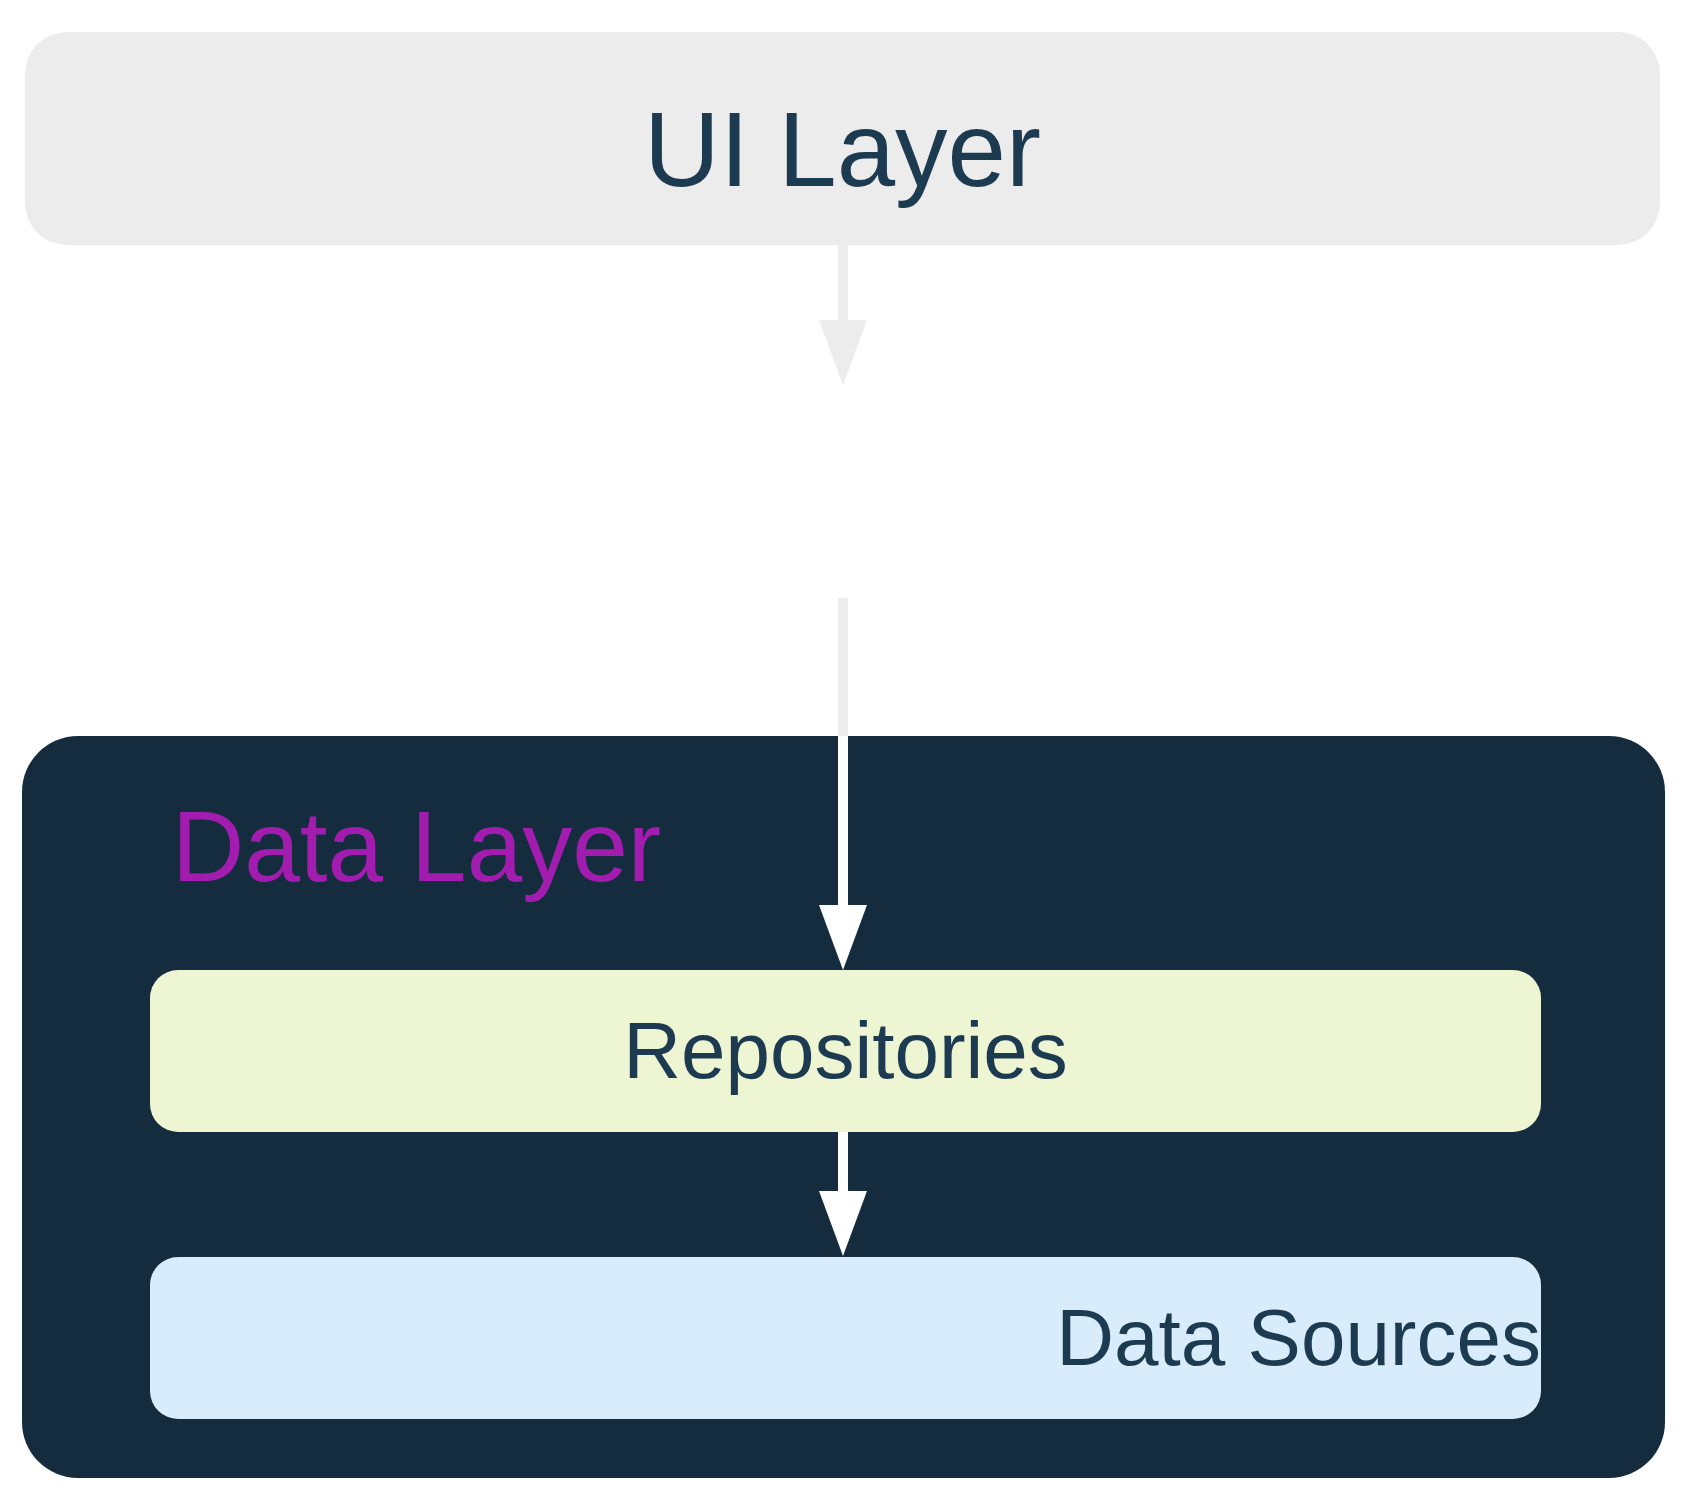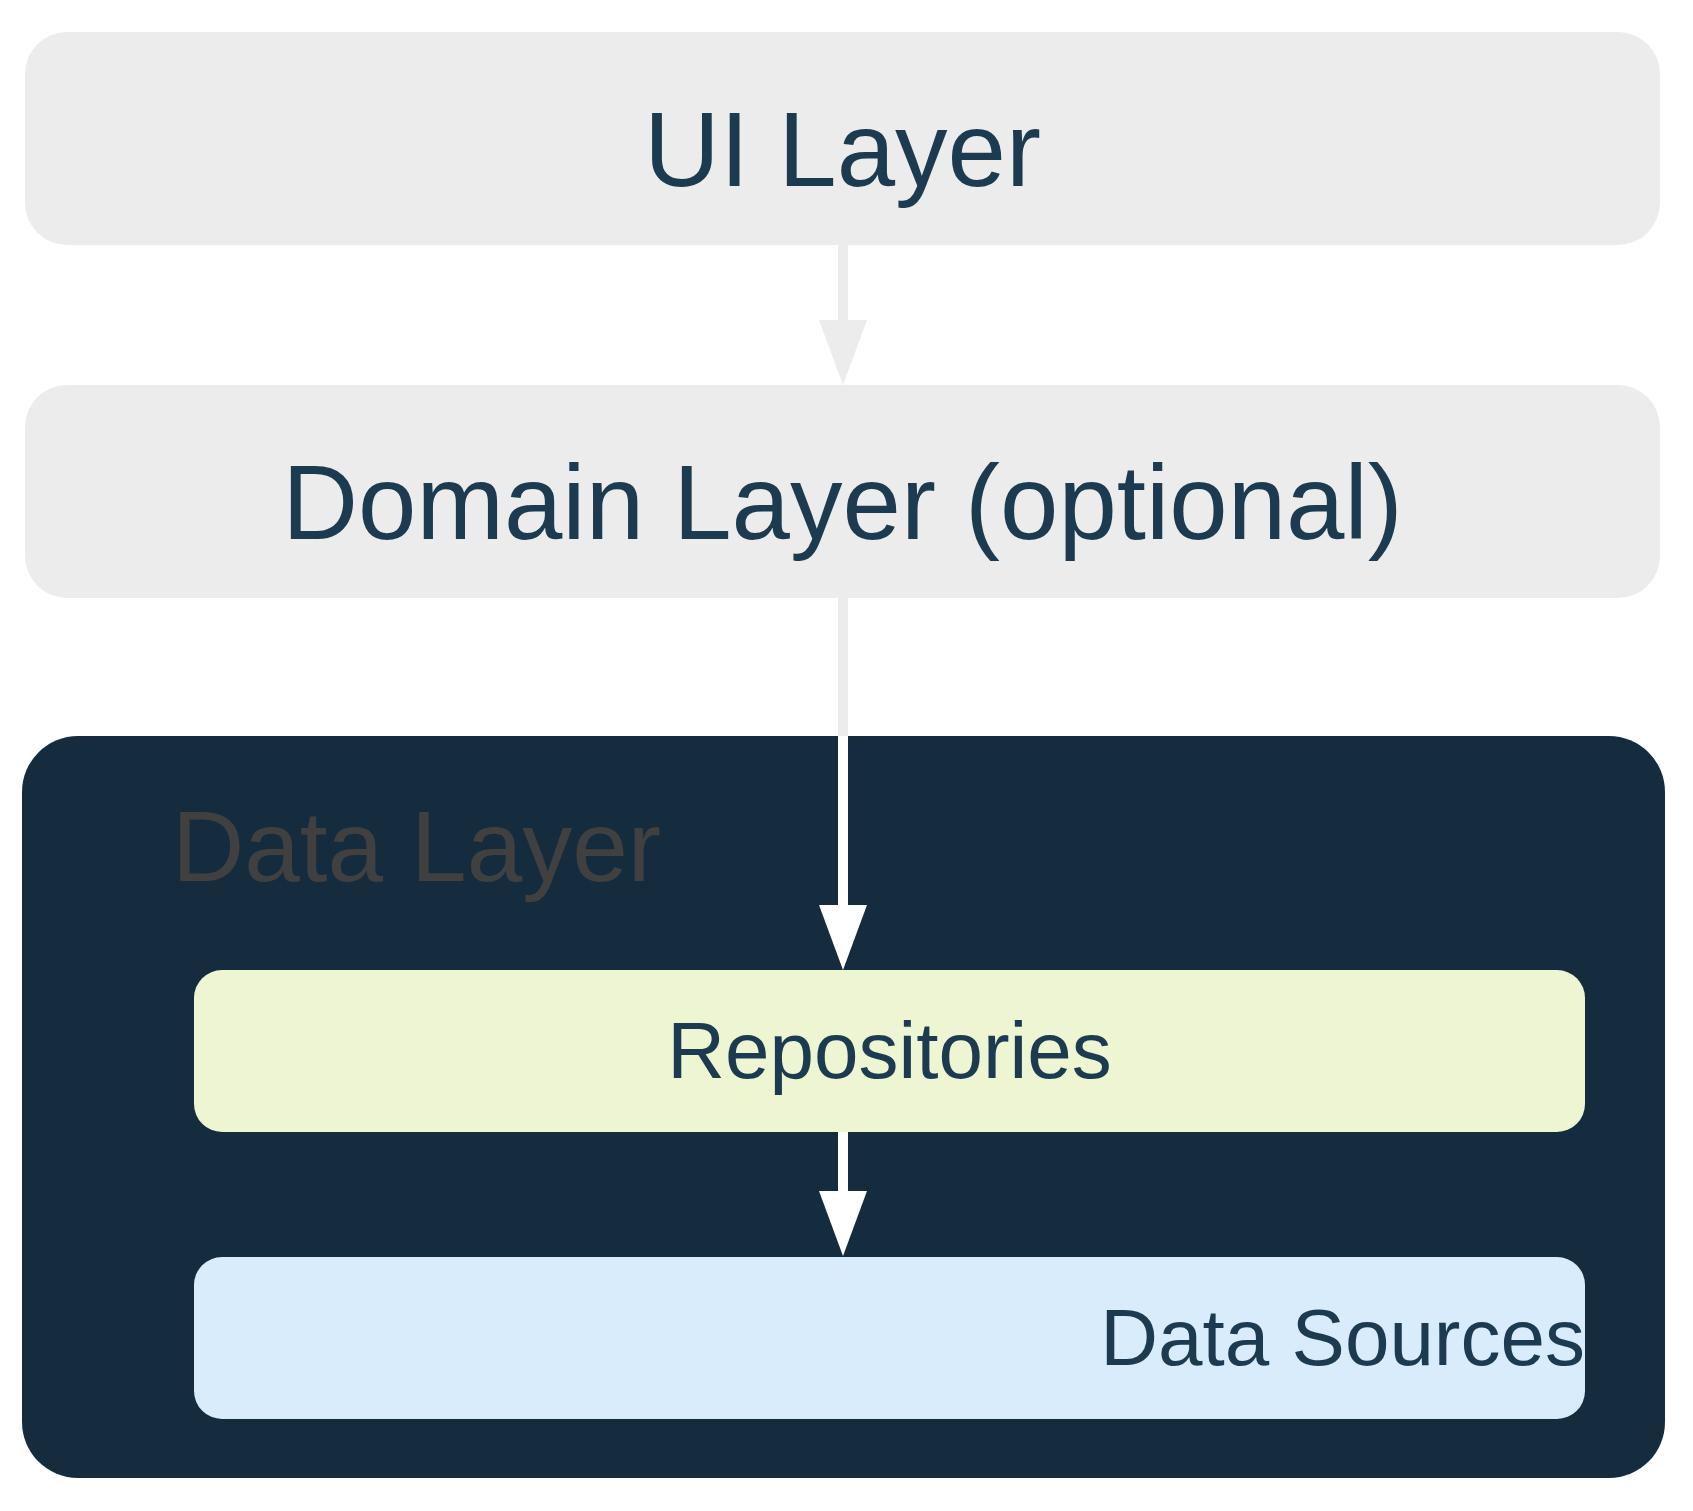--- a/index.html
+++ b/index.html
@@ -57,36 +57,35 @@
     top: 736px;
     width: 1643px;
     height: 742px;
     background: var(--dark-navy);
     border-radius: 56px;
   }
   #data-layer-label {
     position: absolute;
     left: 172px;
     top: 796px;
-    color: #404040;
+    color: #a21caf;
     font-size: 100px;
     line-height: 1;
     white-space: nowrap;
   }
 
   .inner-box {
     position: absolute;
     left: 150px;
     width: 1391px;
     height: 162px;
     border-radius: 28px;
     display: flex;
     align-items: center;
     justify-content: center;
-    margin-left: 44px;
   }
   .inner-box .inner-label {
     color: var(--heading-text);
     font-size: 80px;
     line-height: 1;
     white-space: nowrap;
   }
   #box-repositories { top: 970px;  background: var(--pale-green); }
   #box-datasources  { top: 1257px; background: var(--pale-blue); justify-content: flex-end;  }
 
@@ -123,23 +122,20 @@
 
 <div class="stage">
 
   <div class="layer-box" id="box-ui">
     <span class="layer-label">UI Layer</span>
   </div>
 
   <div class="arrow-shaft" id="arrow1-shaft"></div>
   <div class="arrow-head" id="arrow1-head"></div>
 
-  <div class="layer-box" id="box-domain">
-    <span class="layer-label">Domain Layer (optional)</span>
-  </div>
 
   <div class="arrow-shaft" id="arrow2-shaft-gray"></div>
 
   <div id="box-data-layer"></div>
   <div id="data-layer-label">Data Layer</div>
 
   <div class="arrow-shaft" id="arrow2-shaft-white"></div>
   <div class="arrow-head" id="arrow2-head"></div>
 
   <div class="inner-box" id="box-repositories">

